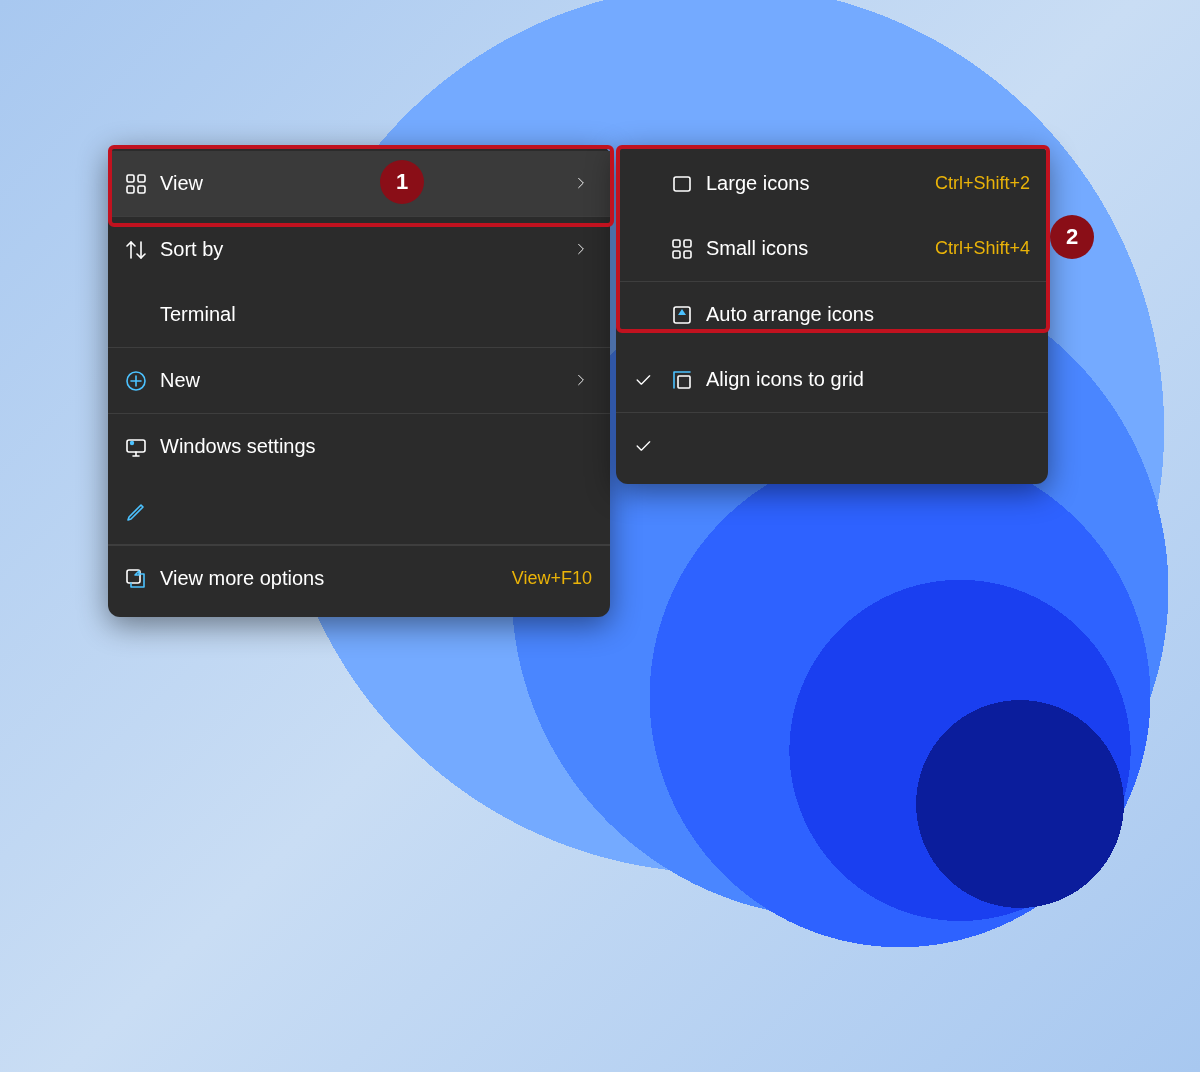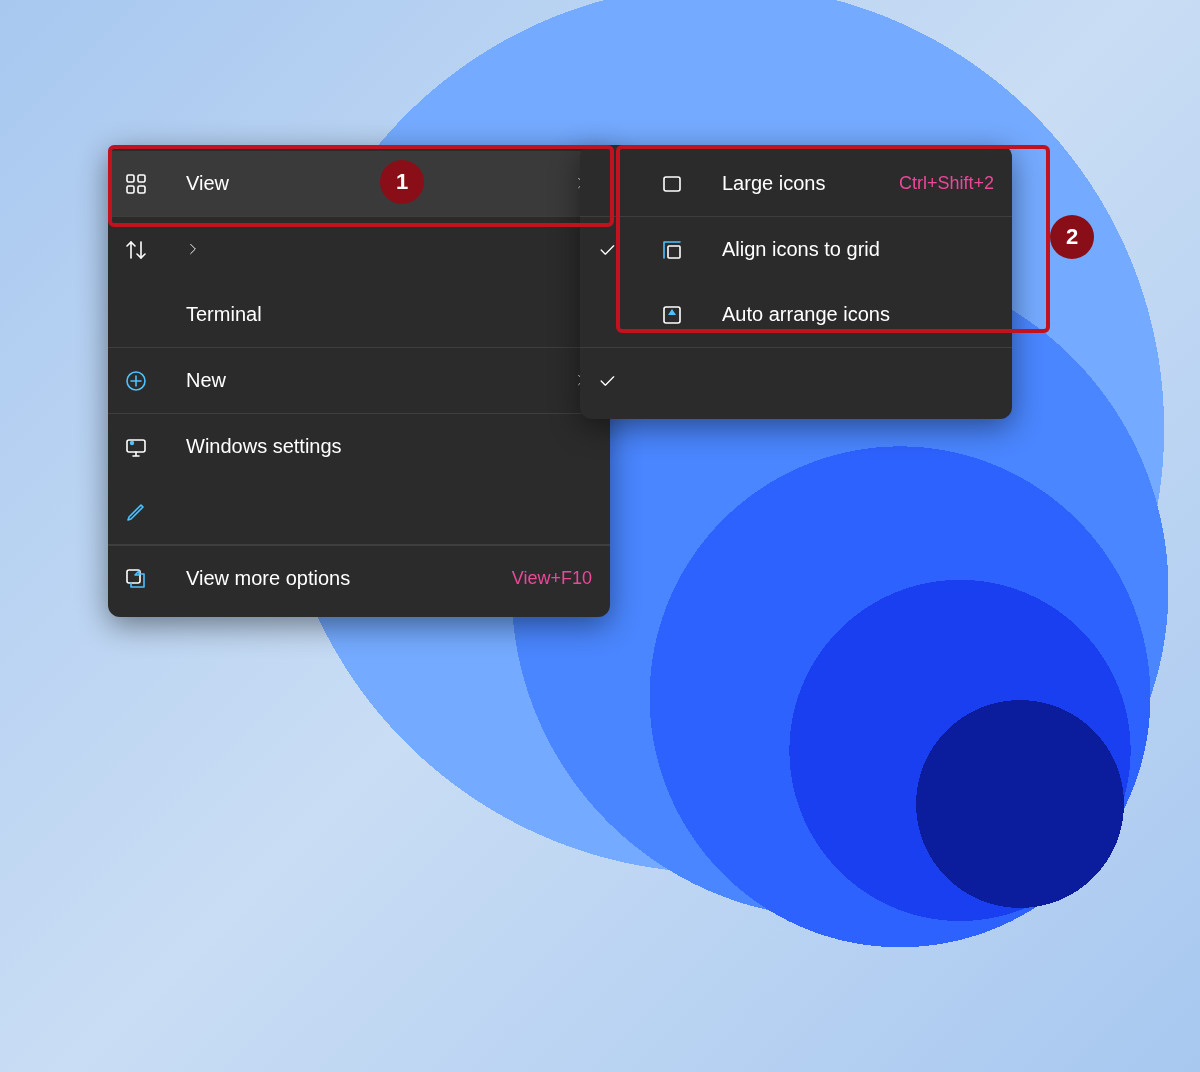--- a/index.html
+++ b/index.html
@@ -16,37 +16,37 @@
   .menu{
     position:absolute;
     background:#2b2b2b;
     border-radius:12px;
     box-shadow:0 8px 30px rgba(0,0,0,.45);
     color:#fff;
     font-size:20px;
     padding:6px 0;
   }
   .menu.primary{left:108px;top:145px;width:502px;}
-  .menu.sub{left:580px;top:145px;width:432px;}
+  .menu.sub{left:616px;top:145px;width:432px;}
 
   .item{
     display:flex;align-items:center;
     height:65px;
     padding:0 18px 0 14px;
-    gap:36px;
+    gap:10px;
     cursor:default;
   }
   .item.hover{background:#3a3a3a;}
   .sep{height:1px;background:#3e3e3e;margin:0;}
   .ic{width:28px;height:28px;display:flex;align-items:center;justify-content:center;flex:0 0 28px;}
   .ic svg{width:24px;height:24px;}
   .label{flex:1;white-space:nowrap;}
   .chev{flex:0 0 18px;color:#cfcfcf;}
   .chev svg{width:14px;height:14px;}
-  .shortcut{color:#ec4899;font-size:18px;margin-left:auto;}
+  .shortcut{color:#eab308;font-size:18px;margin-left:auto;}
 
   .sub .item{padding-left:12px;}
   .check-col{width:30px;flex:0 0 30px;display:flex;align-items:center;justify-content:center;}
   .check-col .dot{width:7px;height:7px;border-radius:50%;background:#fff;}
   .check-col svg{width:20px;height:20px;}
 
   
   .callout{
     position:absolute;border:4px solid #c1121f;border-radius:6px;pointer-events:none;
   }
@@ -91,20 +91,21 @@
 
   <div class="item">
     <span class="ic">
       <svg viewBox="0 0 24 24" class="stroke-white">
         <path d="M7 20V4"></path>
           <path d="M3 8l4-4 4 4"></path>
         <path d="M17 4v16"></path>
           <path d="M13 16l4 4 4-4"></path>
       </svg>
     </span>
+    <span class="label">Sort by</span>
     <span class="chev">
       <svg viewBox="0 0 24 24" class="stroke-white">
           <path d="M8 4l8 8-8 8"></path>
         </svg>
     </span>
   </div>
 
   <div class="item">
     <span class="ic"></span>
     <span class="label">Terminal</span>
@@ -173,47 +174,60 @@
     <span class="ic">
       <svg viewBox="0 0 24 24" class="stroke-white">
           <rect x="4" y="5" width="16" height="14" rx="2"></rect>
         </svg>
     </span>
     <span class="label">Large icons</span>
     <span class="shortcut">Ctrl+Shift+2</span>
   </div>
 
 
-
-  <div class="sep"></div>
+  <div class="item">
+    <span class="check-col"></span>
+    <span class="ic">
+      <svg viewBox="0 0 24 24" class="stroke-white">
+        <rect x="3" y="3" width="7" height="7" rx="1.5"></rect>
+        <rect x="14" y="3" width="7" height="7" rx="1.5"></rect>
+        <rect x="3" y="14" width="7" height="7" rx="1.5"></rect>
+        <rect x="14" y="14" width="7" height="7" rx="1.5"></rect>
+      </svg>
+    </span>
+    <span class="label">Small icons</span>
+    <span class="shortcut">Ctrl+Shift+4</span>
+  </div>
+
+  <div class="sep"></div>
+
+  <div class="item">
+    <span class="check-col"></span>
+    <span class="ic">
+      <svg viewBox="0 0 24 24">
+        <rect x="4" y="4" width="16" height="16" rx="2" class="stroke-white"></rect>
+        <path d="M12 6l4 6h-8l4-6z" class="fill-blue" stroke="none"></path>
+      </svg>
+    </span>
+    <span class="label">Auto arrange icons</span>
+  </div>
 
   <div class="item">
     <span class="check-col">
       <svg viewBox="0 0 24 24" class="stroke-white">
           <path d="M5 12l5 5L20 7"></path>
         </svg>
     </span>
     <span class="ic">
       <svg viewBox="0 0 24 24" class="stroke-blue">
         <path d="M4 4v16M4 4h16"></path>
         <rect x="8" y="8" width="12" height="12" rx="1" class="stroke-white"></rect>
       </svg>
     </span>
     <span class="label">Align icons to grid</span>
-  </div>
-
-  <div class="item">
-    <span class="check-col"></span>
-    <span class="ic">
-      <svg viewBox="0 0 24 24">
-        <rect x="4" y="4" width="16" height="16" rx="2" class="stroke-white"></rect>
-        <path d="M12 6l4 6h-8l4-6z" class="fill-blue" stroke="none"></path>
-      </svg>
-    </span>
-    <span class="label">Auto arrange icons</span>
   </div>
 
   <div class="sep"></div>
 
   <div class="item">
     <span class="check-col">
       <svg viewBox="0 0 24 24" class="stroke-white">
           <path d="M5 12l5 5L20 7"></path>
         </svg>
     </span>

